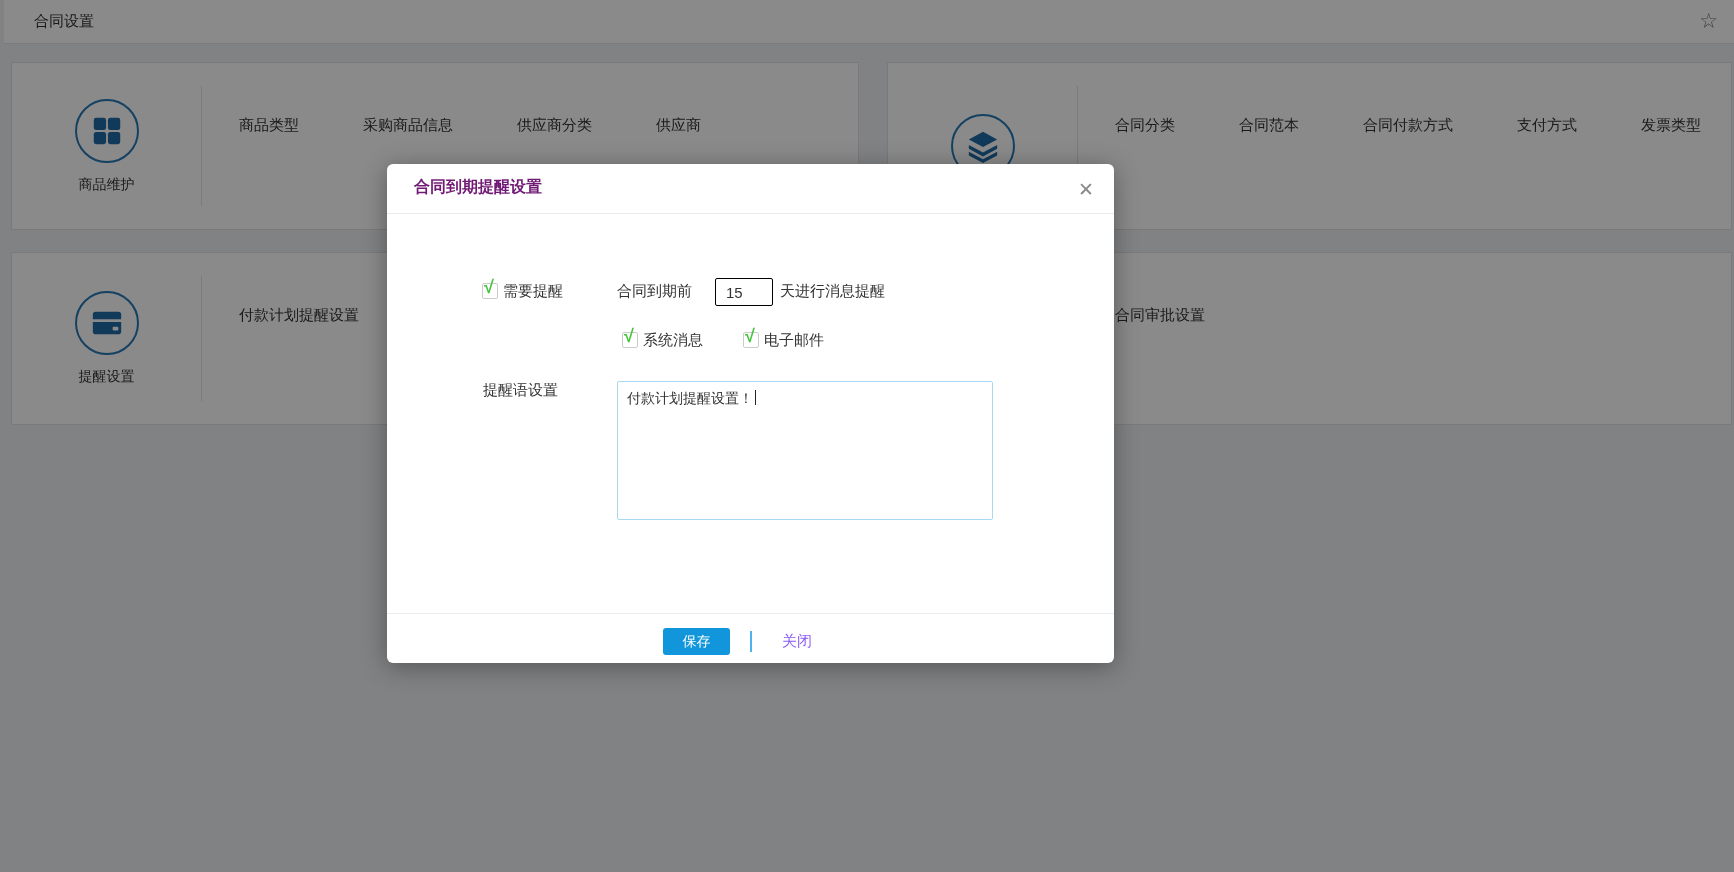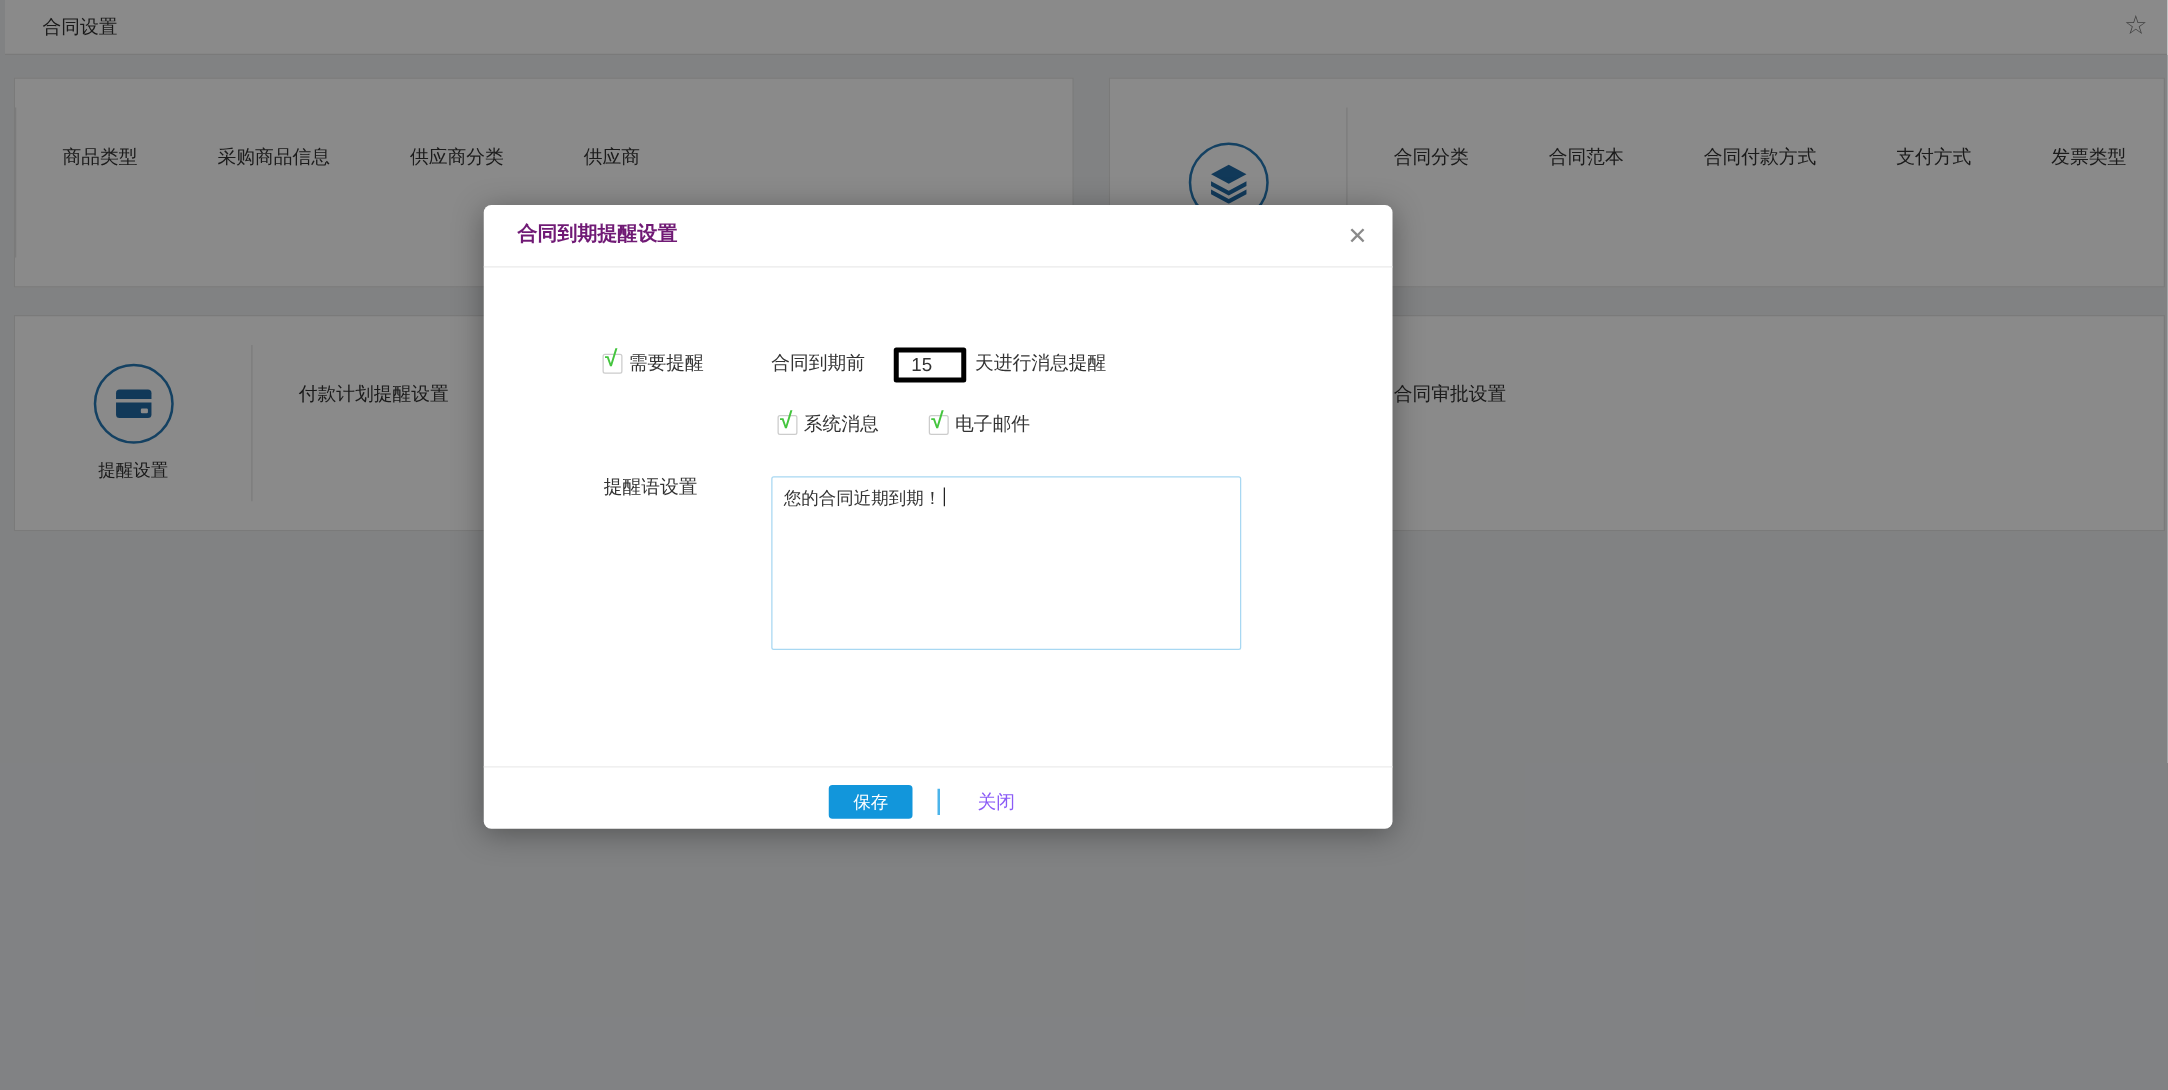--- a/index.html
+++ b/index.html
@@ -76,21 +76,21 @@
     position:absolute; width:16px; height:16px; background:#fff;
     border:1px solid #ccc; border-radius:2px; cursor:pointer;
   }
   .cb .tick {
     position:absolute; left:1px; top:-7px; font-size:18px; color:#44c53e; font-weight:bold;
     line-height:20px;
   }
 
   .days-input {
     position:absolute; left:328px; top:114px; width:58px; height:28px;
-    border:4px solid #000000; border-radius:2px; font-size:15px; color:#333;
+    border:1px solid #000000; border-radius:2px; font-size:15px; color:#333;
     padding-left:10px; outline:none;
     font-family:"Liberation Sans","DejaVu Sans",sans-serif;
   }
 
   .msg-box {
     position:absolute; left:230px; top:217px; width:376px; height:139px;
     border:1px solid #a8d8f2; border-radius:2px; background:#fff;
     font-size:14px; color:#333; padding:7px 9px; line-height:19px; cursor:text;
   }
   .caret { display:inline-block; width:1px; height:15px; background:#222;
@@ -107,20 +107,33 @@
 </style>
 </head>
 <body>
 
 <div class="topbar">
   <div class="topbar-title">合同设置</div>
   <div class="star">☆</div>
 </div>
 
 <div class="card card-1">
+  <div class="icon-col">
+    <div class="icon-circle">
+      <svg width="34" height="34" viewBox="0 0 36 36">
+        <g fill="#2169a4">
+          <rect x="4" y="4" width="13" height="13" rx="2.5"></rect>
+          <rect x="19" y="4" width="13" height="13" rx="2.5"></rect>
+          <rect x="4" y="19" width="13" height="13" rx="2.5"></rect>
+          <rect x="19" y="19" width="13" height="13" rx="2.5"></rect>
+        </g>
+      </svg>
+    </div>
+    <div class="icon-label">商品维护</div>
+  </div>
   <div class="v-div"></div>
   <div class="links">
     <span>商品类型</span>
     <span>采购商品信息</span>
     <span>供应商分类</span>
     <span>供应商</span>
   </div>
 </div>
 
 <div class="card card-2">
@@ -193,20 +206,20 @@
     <span class="tick">√</span>
   </span>
   <div class="m-abs" style="left:256px; top:167px;">系统消息</div>
   <span class="cb" style="left:356px; top:168px;">
     <span class="tick">√</span>
   </span>
   <div class="m-abs" style="left:377px; top:167px;">电子邮件</div>
 
   <div class="m-abs" style="left:96px; top:217px;">提醒语设置</div>
   <div class="msg-box">
-    <span>您的合同近期到期！</span><span class="caret"></span>
+    <span>付款计划提醒设置！</span><span class="caret"></span>
   </div>
 
   <div class="foot-line"></div>
   <button class="save-btn">保存</button>
   <div class="foot-div"></div>
   <div class="close-link">关闭</div>
 </div>
 
 </body></html>

